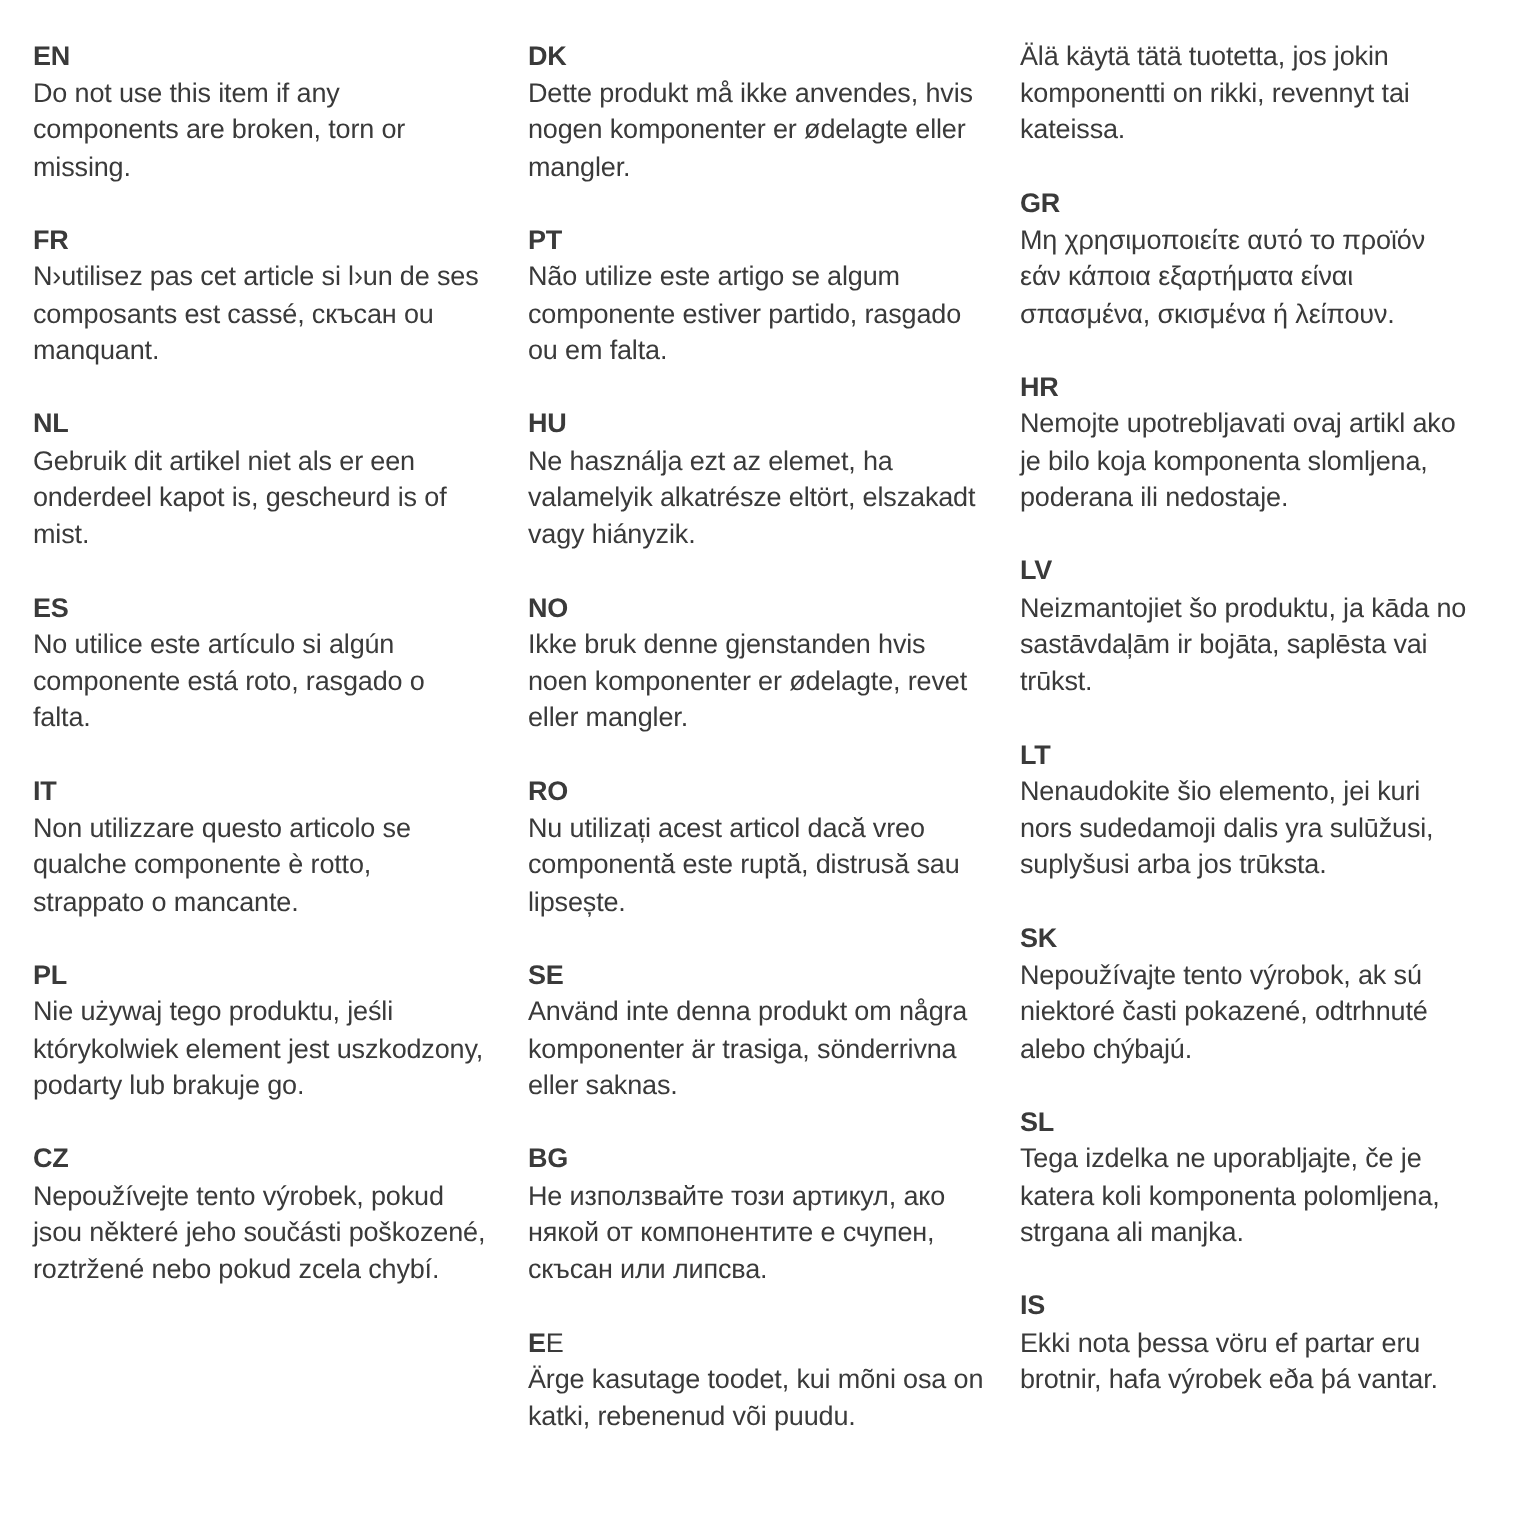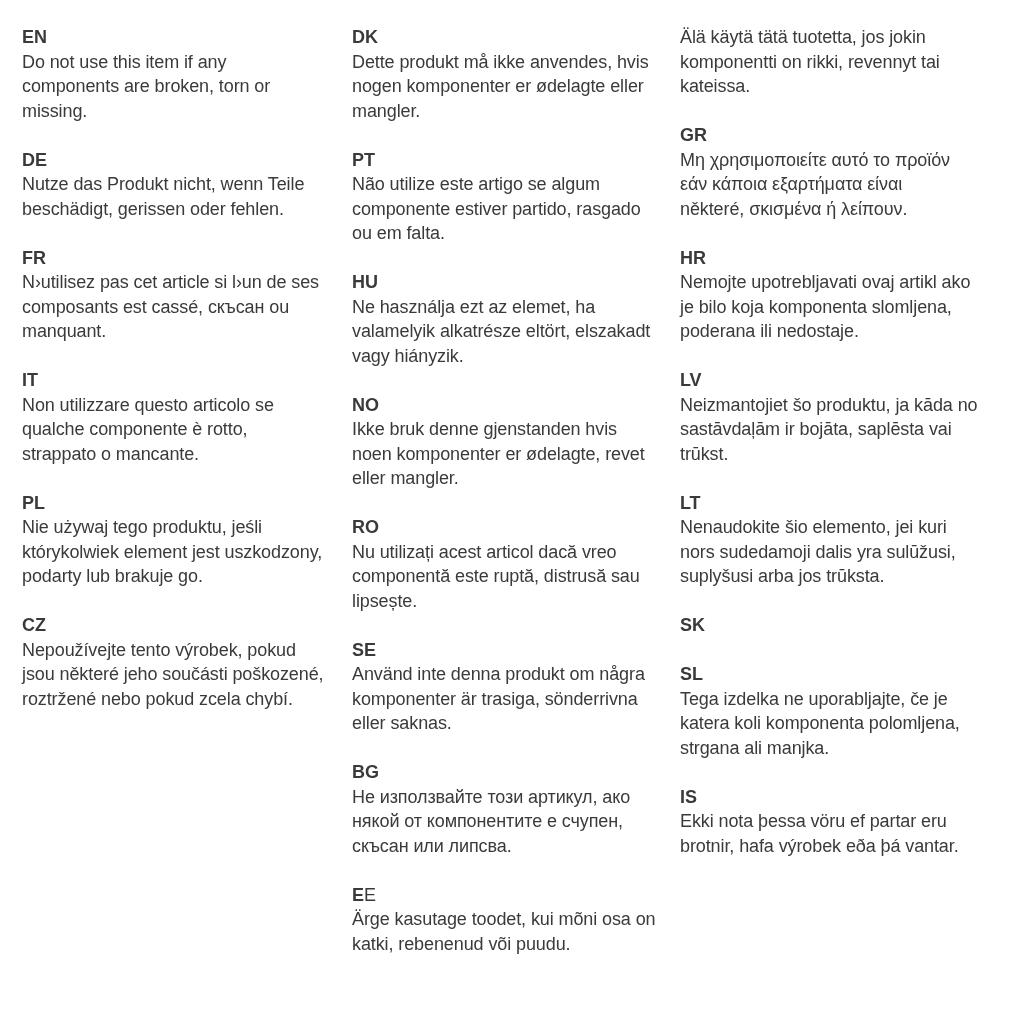--- a/index.html
+++ b/index.html
@@ -41,29 +41,36 @@
 <div class="page">
 
   <div class="col c1">
     <section class="block">
       <div class="lang-line"><span class="lang-code">EN</span><span class="lang-code-light"></span></div>
       <p class="txt">Do not use this item if any
 components are broken, torn or
 missing.</p>
     </section>
     <section class="block">
-      <div class="lang-line"><span class="lang-code">DE</span><span class="lang-code-light"></span></div>
-      <p class="txt">Nutze das Produkt nicht, wenn Teile
-beschädigt, gerissen oder fehlen.</p>
-    </section>
-    <section class="block">
       <div class="lang-line"><span class="lang-code">FR</span><span class="lang-code-light"></span></div>
       <p class="txt">N›utilisez pas cet article si l›un de ses
 composants est cassé, скъсан ou
 manquant.</p>
+    </section>
+    <section class="block">
+      <div class="lang-line"><span class="lang-code">NL</span><span class="lang-code-light"></span></div>
+      <p class="txt">Gebruik dit artikel niet als er een
+onderdeel kapot is, gescheurd is of
+mist.</p>
+    </section>
+    <section class="block">
+      <div class="lang-line"><span class="lang-code">ES</span><span class="lang-code-light"></span></div>
+      <p class="txt">No utilice este artículo si algún
+componente está roto, rasgado o
+falta.</p>
     </section>
     <section class="block">
       <div class="lang-line"><span class="lang-code">IT</span><span class="lang-code-light"></span></div>
       <p class="txt">Non utilizzare questo articolo se
 qualche componente è rotto,
 strappato o mancante.</p>
     </section>
     <section class="block">
       <div class="lang-line"><span class="lang-code">PL</span><span class="lang-code-light"></span></div>
       <p class="txt">Nie używaj tego produktu, jeśli
@@ -131,21 +138,21 @@
   <div class="col c3">
     <section class="block">
       <p class="txt">Älä käytä tätä tuotetta, jos jokin
 komponentti on rikki, revennyt tai
 kateissa.</p>
     </section>
     <section class="block">
       <div class="lang-line"><span class="lang-code">GR</span><span class="lang-code-light"></span></div>
       <p class="txt">Μη χρησιμοποιείτε αυτό το προϊόν
 εάν κάποια εξαρτήματα είναι
-některé, σκισμένα ή λείπουν.</p>
+σπασμένα, σκισμένα ή λείπουν.</p>
     </section>
     <section class="block">
       <div class="lang-line"><span class="lang-code">HR</span><span class="lang-code-light"></span></div>
       <p class="txt">Nemojte upotrebljavati ovaj artikl ako
 je bilo koja komponenta slomljena,
 poderana ili nedostaje.</p>
     </section>
     <section class="block">
       <div class="lang-line"><span class="lang-code">LV</span><span class="lang-code-light"></span></div>
       <p class="txt">Neizmantojiet šo produktu, ja kāda no
@@ -153,20 +160,23 @@
 trūkst.</p>
     </section>
     <section class="block">
       <div class="lang-line"><span class="lang-code">LT</span><span class="lang-code-light"></span></div>
       <p class="txt">Nenaudokite šio elemento, jei kuri
 nors sudedamoji dalis yra sulūžusi,
 suplyšusi arba jos trūksta.</p>
     </section>
     <section class="block">
       <div class="lang-line"><span class="lang-code">SK</span><span class="lang-code-light"></span></div>
+      <p class="txt">Nepoužívajte tento výrobok, ak sú
+niektoré časti pokazené, odtrhnuté
+alebo chýbajú.</p>
     </section>
     <section class="block">
       <div class="lang-line"><span class="lang-code">SL</span><span class="lang-code-light"></span></div>
       <p class="txt">Tega izdelka ne uporabljajte, če je
 katera koli komponenta polomljena,
 strgana ali manjka.</p>
     </section>
     <section class="block">
       <div class="lang-line"><span class="lang-code">IS</span><span class="lang-code-light"></span></div>
       <p class="txt">Ekki nota þessa vöru ef partar eru

